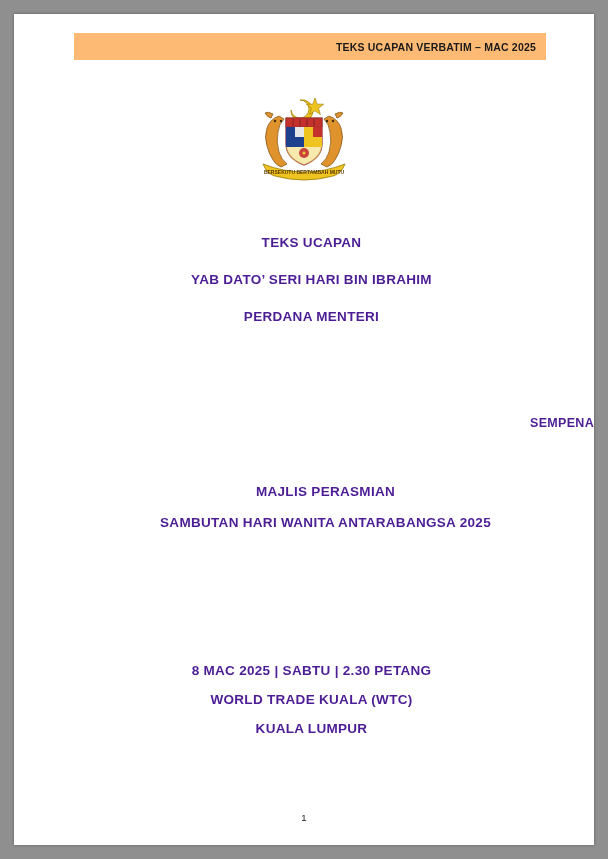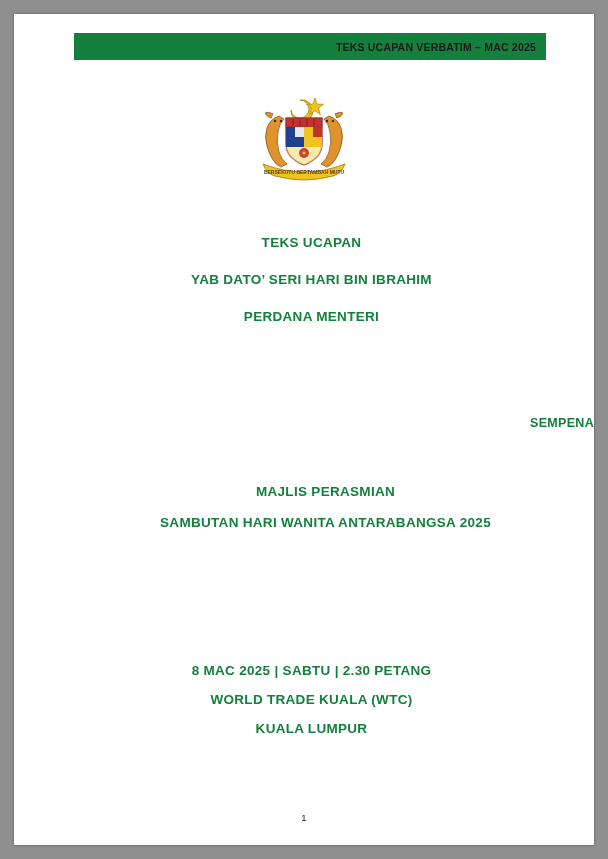--- a/index.html
+++ b/index.html
@@ -22,21 +22,21 @@
     background: #ffffff;
     box-shadow: 0 0 3px rgba(0,0,0,0.35);
     overflow: hidden;
   }
   .header-band {
     position: absolute;
     left: 60px;
     top: 19px;
     width: 472px;
     height: 27px;
-    background: #15803d;
+    background: #fdba74;
     display: flex;
     align-items: center;
     justify-content: flex-end;
     box-sizing: border-box;
     padding-right: 10px;
   }
   .header-band .header-text {
     font-size: 10.5px;
     font-weight: bold;
     color: #1a1a1a;
@@ -54,21 +54,21 @@
   .crest svg { display: block; }
 
   .block {
     position: absolute;
     left: 0;
     right: 0;
     text-align: center;
   }
   .line {
     font-weight: bold;
-    color: #15803d;
+    color: #4c1d95;
     letter-spacing: 0.3px;
     margin-left: 15px;
   }
 
   .title-block { top: 210px; }
   .title-block .line { font-size: 13.5px; line-height: 37px; }
 
   .sempena-block { top: 398px; }
   .sempena-block .line { font-size: 12.5px; line-height: 22px; text-align: right; }
 

